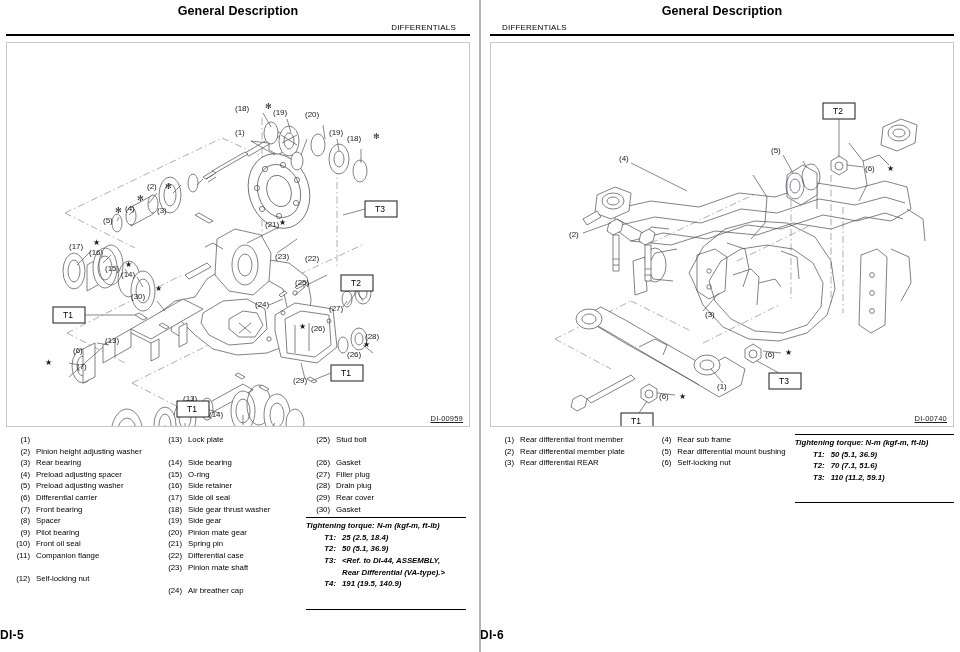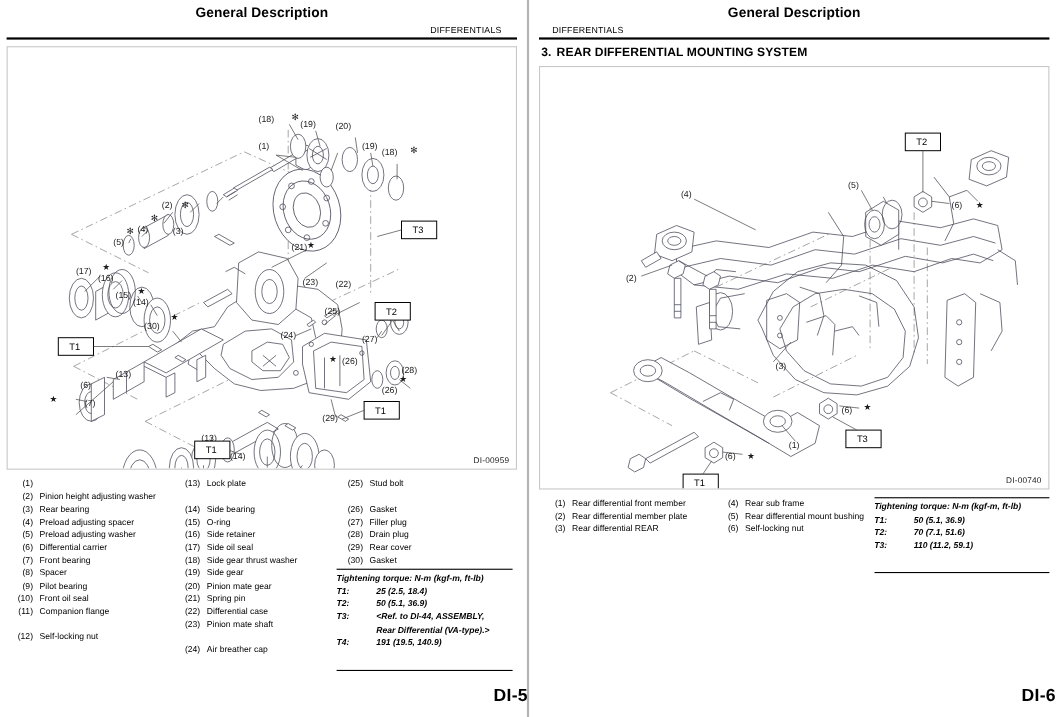--- a/index.html
+++ b/index.html
@@ -89,20 +89,21 @@
     overflow: hidden;
   }
   .figure svg { display: block; }
   .fig-id {
     position: absolute;
     right: 6px;
     bottom: 3px;
     font-size: 7.5px;
     color: #222;
     letter-spacing: .2px;
+    text-decoration: underline;
   }
 
   
   .legend {
     margin-top: 7px;
     display: flex;
     font-size: 7.8px;
     line-height: 11.6px;
   }
   .legend .col { }
@@ -138,36 +139,37 @@
     font-style: italic;
     font-weight: bold;
     font-size: 7.8px;
     line-height: 11.6px;
   }
   .torque .thead { margin-bottom: 0px; }
   .t-row { display: flex; }
   .t-row .tkey {
     width: 30px;
     flex: 0 0 30px;
+    text-align: right;
     padding-right: 6px;
   }
   .t-row .tval { flex: 1; }
   .t-cont { padding-left: 36px; }
 
   .left .torque  { margin-top: 2px; }
   .right .torque { margin-top: 0px; }
 
   
   .footer {
     position: absolute;
     bottom: 10px;
     left: 0;
     width: 100%;
-    text-align: right;
-    font-size: 16px;
+    text-align: left;
+    font-size: 12px;
     font-weight: bold;
     letter-spacing: .3px;
   }
 
   
   .cl { font-family: "Liberation Sans", sans-serif; font-size: 8px; fill: #1a1a1a; }
   .tb { font-family: "Liberation Sans", sans-serif; font-size: 8.5px; fill: #000; }
   .ln { stroke: #555; stroke-width: .7; fill: none; }
   .pt { stroke: #4a4a5a; stroke-width: .7; fill: #fff; }
   .pt2 { stroke: #4a4a5a; stroke-width: .7; fill: none; }
@@ -632,23 +634,20 @@
   <div class="gutter"></div>
 
   <div class="page right">
 
     <div class="hdr">
       <div class="hdr-title">General Description</div>
       <div class="hdr-sub">DIFFERENTIALS</div>
     </div>
     <div class="rule"></div>
 
-    <div class="sec-title">
-      <span class="sec-num">3.</span><span>REAR DIFFERENTIAL MOUNTING SYSTEM</span>
-    </div>
 
     <div class="figure">
       <svg width="462" height="383" viewBox="0 0 462 383">
 
         <path class="dash" d="M300 128 L300 258"></path>
         <path class="dash" d="M340 132 L340 262"></path>
         <path class="dash" d="M352 164 L352 270"></path>
         <path class="dash" d="M160 200 L262 152"></path>
         <path class="dash" d="M246 218 L320 182"></path>
         <path class="dash" d="M64 296 L140 258"></path>

